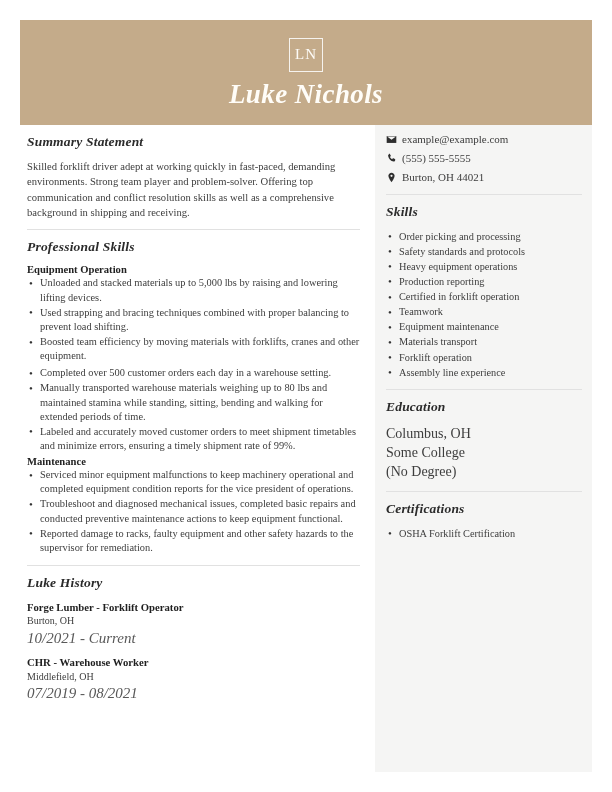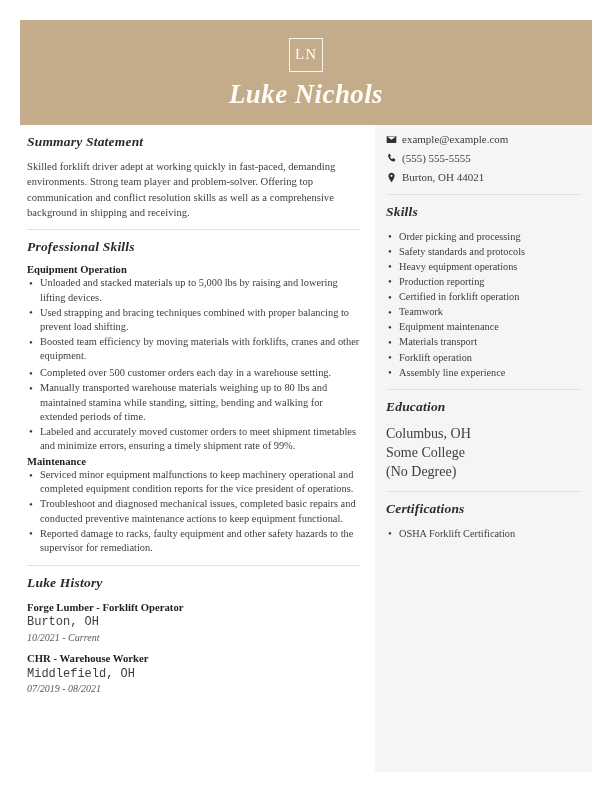--- a/index.html
+++ b/index.html
@@ -146,28 +146,27 @@
   
   .job { margin-bottom: 7px; }
   .job-title {
     font-weight: bold;
     font-size: 10.7px;
     color: #1f1f1f;
     margin: 0;
     line-height: 1.35;
   }
   .job-loc {
-    font-size: 12px;
+    font-size: 10px;
     color: #3d3d3d;
     margin: 0;
     line-height: 1.35;
-    font-family: Liberation Mono, monospace;
   }
   .job-dates {
-    font-size: 10px;
+    font-size: 15px;
     font-style: italic;
     color: #585858;
     margin: 0;
     line-height: 1.35;
   }
 
   
   .contact-list { margin: 0 0 2px 0; padding: 0; list-style: none; }
   .contact-row {
     display: flex;

